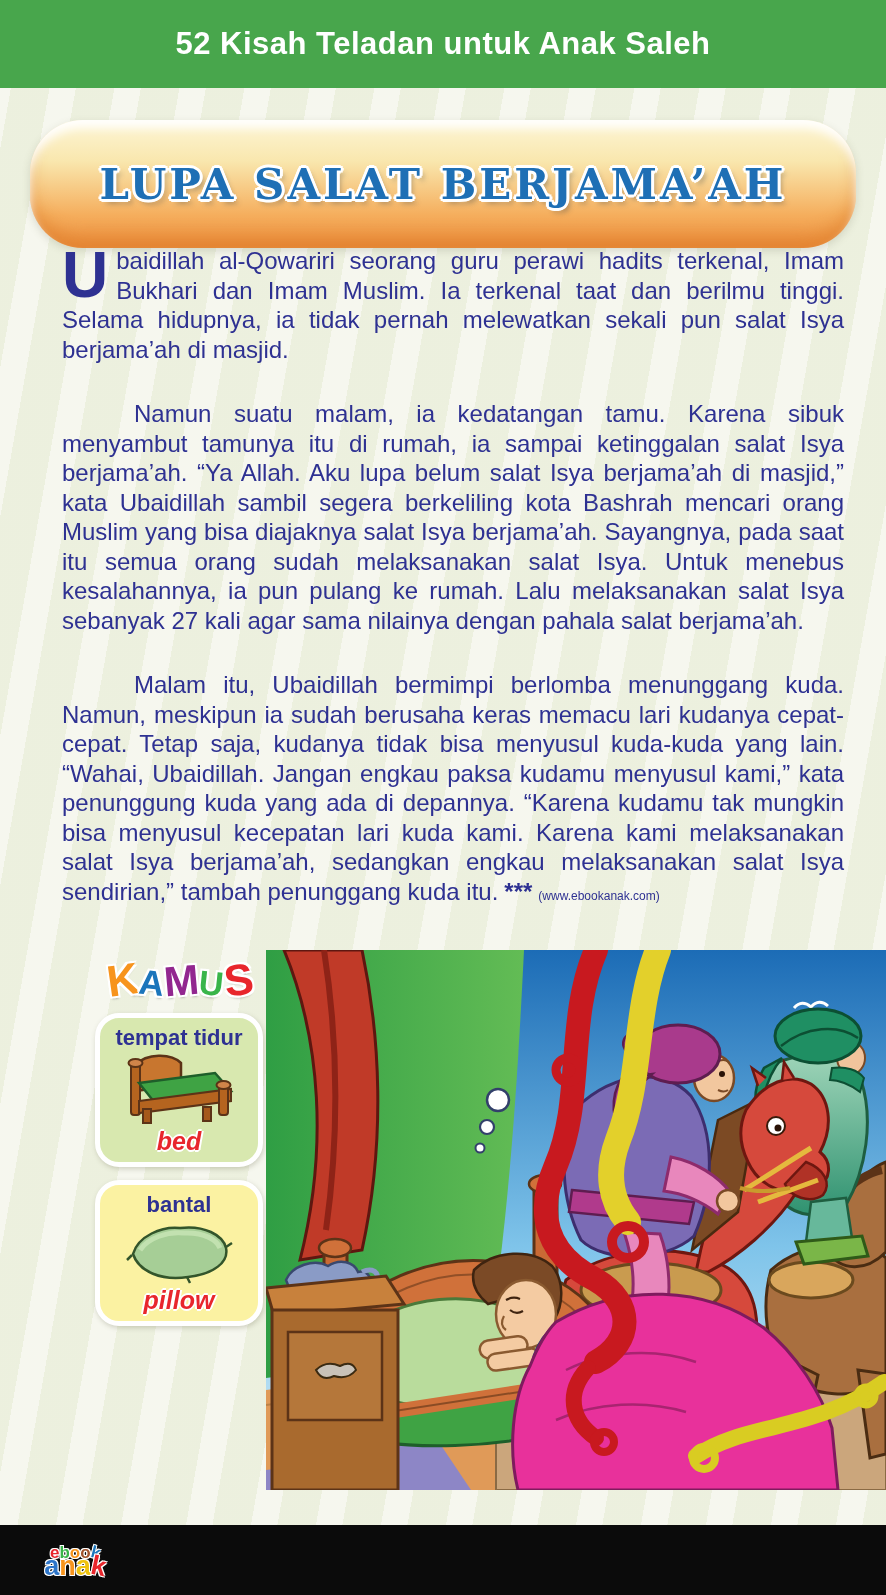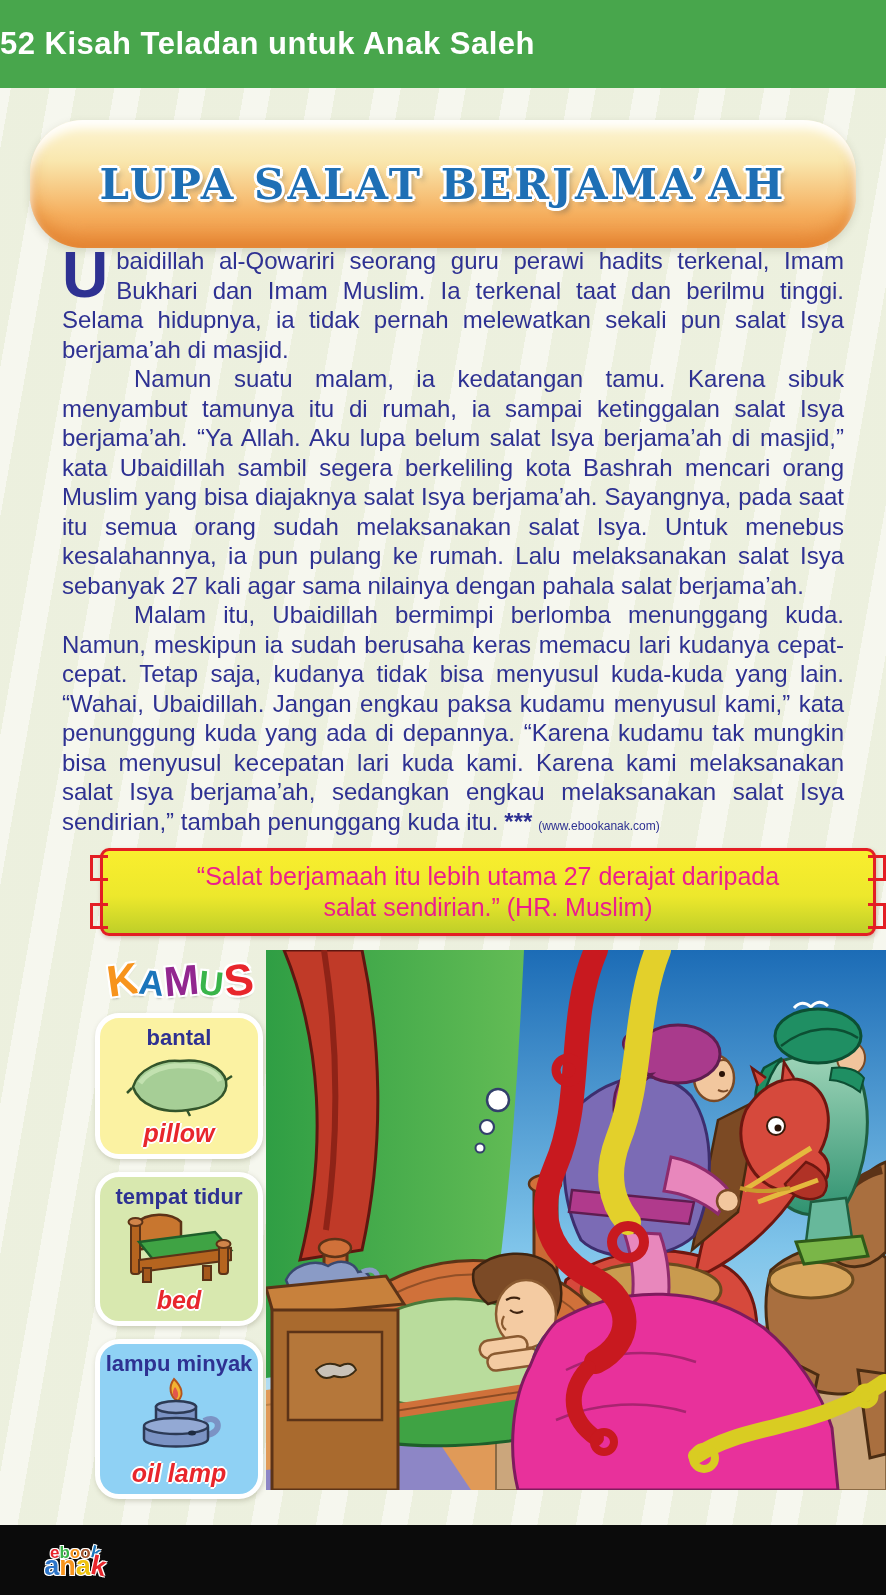--- a/index.html
+++ b/index.html
@@ -2,34 +2,34 @@
 <html><head>
 <meta charset="utf-8">
 <style>
   html,body{margin:0;padding:0;}
   body{width:886px;font-family:"Liberation Sans",sans-serif;}
   .page{position:relative;width:886px;height:1595px;overflow:hidden;
         background:#EFF1E1;
         background-image:repeating-linear-gradient(100deg,rgba(255,255,255,.45) 0 26px,rgba(233,239,219,.45) 26px 64px);}
   
   .header-bar{position:absolute;left:0;top:0;width:886px;height:88px;background:#48A64C;
-              display:flex;align-items:center;justify-content:flex-start;}
+              display:flex;align-items:center;justify-content:center;}
   .header-title{color:#fff;font-size:31px;font-weight:bold;letter-spacing:.5px;}
   
   .title-pill{position:absolute;left:30px;top:120px;width:826px;height:128px;border-radius:53px;
       background:linear-gradient(180deg,#FDF6D6 0%,#F9E7AE 32%,#F5AE5D 74%,#EE9140 100%);
       box-shadow:inset 0 8px 10px rgba(255,255,255,.95), inset 0 -12px 16px rgba(216,115,30,.45), 0 3px 8px rgba(90,90,60,.18);
       display:flex;align-items:center;justify-content:center;}
   .story-title{font-family:"DejaVu Serif",serif;font-weight:bold;font-size:42px;letter-spacing:3px;color:#1E6FB5;
       text-shadow:-2px -2px 0 #fff,2px -2px 0 #fff,-2px 2px 0 #fff,2px 2px 0 #fff,-3px 0 0 #fff,3px 0 0 #fff,0 -3px 0 #fff,0 3px 0 #fff,4px 5px 5px rgba(70,70,70,.35);}
   
   .story{position:absolute;left:62px;top:246px;width:782px;color:#2E3192;
          font-size:24px;line-height:29.5px;text-align:justify;}
   .story p{margin:0;}
-  .story p.indent{text-indent:72px;}
+  .story p.indent{text-indent:72px;margin-top:35px;}
   .dropcap{float:left;font-size:64px;line-height:50px;font-weight:bold;padding:4px 8px 0 0;color:#2E3192;}
   .mark{font-weight:bold;margin-left:6px;}
   .src{font-size:12px;margin-left:6px;}
   
   .quote-box{position:absolute;left:100px;top:848px;width:770px;height:82px;border:3px solid #E31E24;border-radius:9px;
       background:linear-gradient(180deg,#F9EE2E 0%,#EDE82C 55%,#BFCF28 100%);
       display:flex;flex-direction:column;align-items:center;justify-content:center;
       box-shadow:1px 2px 4px rgba(120,40,20,.25);}
   .quote-line{color:#EC1E8C;font-size:25px;line-height:31px;font-weight:normal;}
   .step{position:absolute;width:15px;height:20px;border:3px solid #E31E24;background:transparent;}
@@ -91,75 +91,52 @@
   <div class="title-pill">
     <div class="story-title">LUPA SALAT BERJAMA’AH</div>
   </div>
 
   <div class="story">
     <p class="para"><span class="dropcap">U</span><span>baidillah al-Qowariri seorang guru perawi hadits terkenal, Imam Bukhari dan Imam Muslim. Ia terkenal taat dan berilmu tinggi. Selama hidupnya, ia tidak pernah melewatkan sekali pun salat Isya berjama’ah di masjid.</span></p>
     <p class="para indent">Namun suatu malam, ia kedatangan tamu. Karena sibuk menyambut tamunya itu di rumah, ia sampai ketinggalan salat Isya berjama’ah. “Ya Allah. Aku lupa belum salat Isya berjama’ah di masjid,” kata Ubaidillah sambil segera berkeliling kota Bashrah mencari orang Muslim yang bisa diajaknya salat Isya berjama’ah. Sayangnya, pada saat itu semua orang sudah melaksanakan salat Isya. Untuk menebus kesalahannya, ia pun pulang ke rumah. Lalu melaksanakan salat Isya sebanyak 27 kali agar sama nilainya dengan pahala salat berjama’ah.</p>
     <p class="para indent"><span>Malam itu, Ubaidillah bermimpi berlomba menunggang kuda. Namun, meskipun ia sudah berusaha keras memacu lari kudanya cepat-cepat. Tetap saja, kudanya tidak bisa menyusul kuda-kuda yang lain. “Wahai, Ubaidillah. Jangan engkau paksa kudamu menyusul kami,” kata penunggung kuda yang ada di depannya. “Karena kudamu tak mungkin bisa menyusul kecepatan lari kuda kami. Karena kami melaksanakan salat Isya berjama’ah, sedangkan engkau melaksanakan salat Isya sendirian,” tambah penunggang kuda itu.</span><span class="mark">***</span><span class="src">(www.ebookanak.com)</span></p>
   </div>
 
-  <div class="quote-box">
-    <div class="step lt"></div>
-    <div class="step lb"></div>
-    <div class="step rt"></div>
-    <div class="step rb"></div>
-    <div class="quote-line">“Salat berjamaah itu lebih utama 27 derajat daripada</div>
-    <div class="quote-line">salat sendirian.” (HR. Muslim)</div>
-  </div>
 
   <div class="kamus">
     <div class="kamus-heading">
       <span>K</span><span>A</span><span>M</span><span>U</span><span>S</span>
-    </div>
-
-    <div class="kcard bantal">
-      <div class="kterm">bantal</div>
-      <svg class="kicon" width="110" height="66" viewBox="0 0 110 66">
-        <path d="M9,36 C14,18 38,8 56,10 C80,7 99,17 102,30 C105,44 90,56 64,59 C38,63 15,54 9,36 Z" fill="#A6CE96" stroke="#33552B" stroke-width="2.5"></path>
-        <path d="M16,32 C24,20 44,13 60,15 C80,14 93,22 96,30" fill="none" stroke="#C9E6B6" stroke-width="5" opacity=".8"></path>
-        <path d="M8,37 l-5,5 M102,29 l6,-4 M63,59 l3,6" stroke="#33552B" stroke-width="2.5" fill="none"></path>
-      </svg>
-      <div class="keng">pillow</div>
     </div>
 
     <div class="kcard tidur">
       <div class="kterm">tempat tidur</div>
       <svg class="kicon" width="120" height="74" viewBox="0 0 120 74">
         <path d="M16,14 C28,2 52,2 62,12 L62,34 L16,40 Z" fill="#C8762F" stroke="#5C3317" stroke-width="2.5"></path>
         <rect x="12" y="12" width="9" height="52" rx="3" fill="#B5641F" stroke="#5C3317" stroke-width="2"></rect>
         <ellipse cx="16.5" cy="12" rx="7" ry="4" fill="#D0844A" stroke="#5C3317" stroke-width="2"></ellipse>
         <polygon points="20,32 96,22 112,40 36,52" fill="#3FA344" stroke="#1E5E2A" stroke-width="2.5"></polygon>
         <polygon points="20,50 112,38 112,50 20,62" fill="#B5641F" stroke="#5C3317" stroke-width="2"></polygon>
         <rect x="100" y="34" width="9" height="30" rx="3" fill="#B5641F" stroke="#5C3317" stroke-width="2"></rect>
         <ellipse cx="104.5" cy="34" rx="7" ry="4" fill="#D0844A" stroke="#5C3317" stroke-width="2"></ellipse>
         <rect x="24" y="58" width="8" height="14" fill="#A5581B" stroke="#5C3317" stroke-width="2"></rect>
         <rect x="84" y="56" width="8" height="14" fill="#A5581B" stroke="#5C3317" stroke-width="2"></rect>
       </svg>
       <div class="keng">bed</div>
     </div>
 
-    <div class="kcard lampu">
-      <div class="kterm">lampu minyak</div>
-      <svg class="kicon" width="110" height="80" viewBox="0 0 110 80">
-        <path d="M50,2 C58,10 60,18 54,24 C46,20 44,10 50,2 Z" fill="#F2B233" stroke="#B3541E" stroke-width="2"></path>
-        <path d="M51,10 C55,15 55,20 52,22 C48,19 48,14 51,10 Z" fill="#E2574C"></path>
-        <line x1="52" y1="24" x2="52" y2="30" stroke="#3A2A12" stroke-width="2.5"></line>
-        <path d="M80,44 C96,36 100,56 82,58" fill="none" stroke="#7B93C4" stroke-width="6"></path>
-        <rect x="32" y="30" width="40" height="16" fill="#7B93C4" stroke="#2C3A55" stroke-width="2.5"></rect>
-        <ellipse cx="52" cy="30" rx="20" ry="6" fill="#93A9D4" stroke="#2C3A55" stroke-width="2.5"></ellipse>
-        <path d="M20,50 C20,42 84,42 84,50 L84,62 C84,72 20,72 20,62 Z" fill="#7B93C4" stroke="#2C3A55" stroke-width="2.5"></path>
-        <ellipse cx="52" cy="49" rx="32" ry="8" fill="#93A9D4" stroke="#2C3A55" stroke-width="2.5"></ellipse>
-        <ellipse cx="68" cy="56" rx="4" ry="2.5" fill="#1E2A40"></ellipse>
+    <div class="kcard bantal">
+      <div class="kterm">bantal</div>
+      <svg class="kicon" width="110" height="66" viewBox="0 0 110 66">
+        <path d="M9,36 C14,18 38,8 56,10 C80,7 99,17 102,30 C105,44 90,56 64,59 C38,63 15,54 9,36 Z" fill="#A6CE96" stroke="#33552B" stroke-width="2.5"></path>
+        <path d="M16,32 C24,20 44,13 60,15 C80,14 93,22 96,30" fill="none" stroke="#C9E6B6" stroke-width="5" opacity=".8"></path>
+        <path d="M8,37 l-5,5 M102,29 l6,-4 M63,59 l3,6" stroke="#33552B" stroke-width="2.5" fill="none"></path>
       </svg>
-      <div class="keng">oil lamp</div>
-    </div>
+      <div class="keng">pillow</div>
+    </div>
+
   </div>
 
   <div class="main-illustration">
     <svg width="620" height="540" viewBox="0 0 620 540">
       <defs>
         <linearGradient id="sky" x1="0" y1="0" x2="0" y2="1">
           <stop offset="0" stop-color="#1C6CB6"></stop>
             <stop offset=".55" stop-color="#7FC4EA"></stop>
             <stop offset="1" stop-color="#D6EEF8"></stop>
         </linearGradient>

